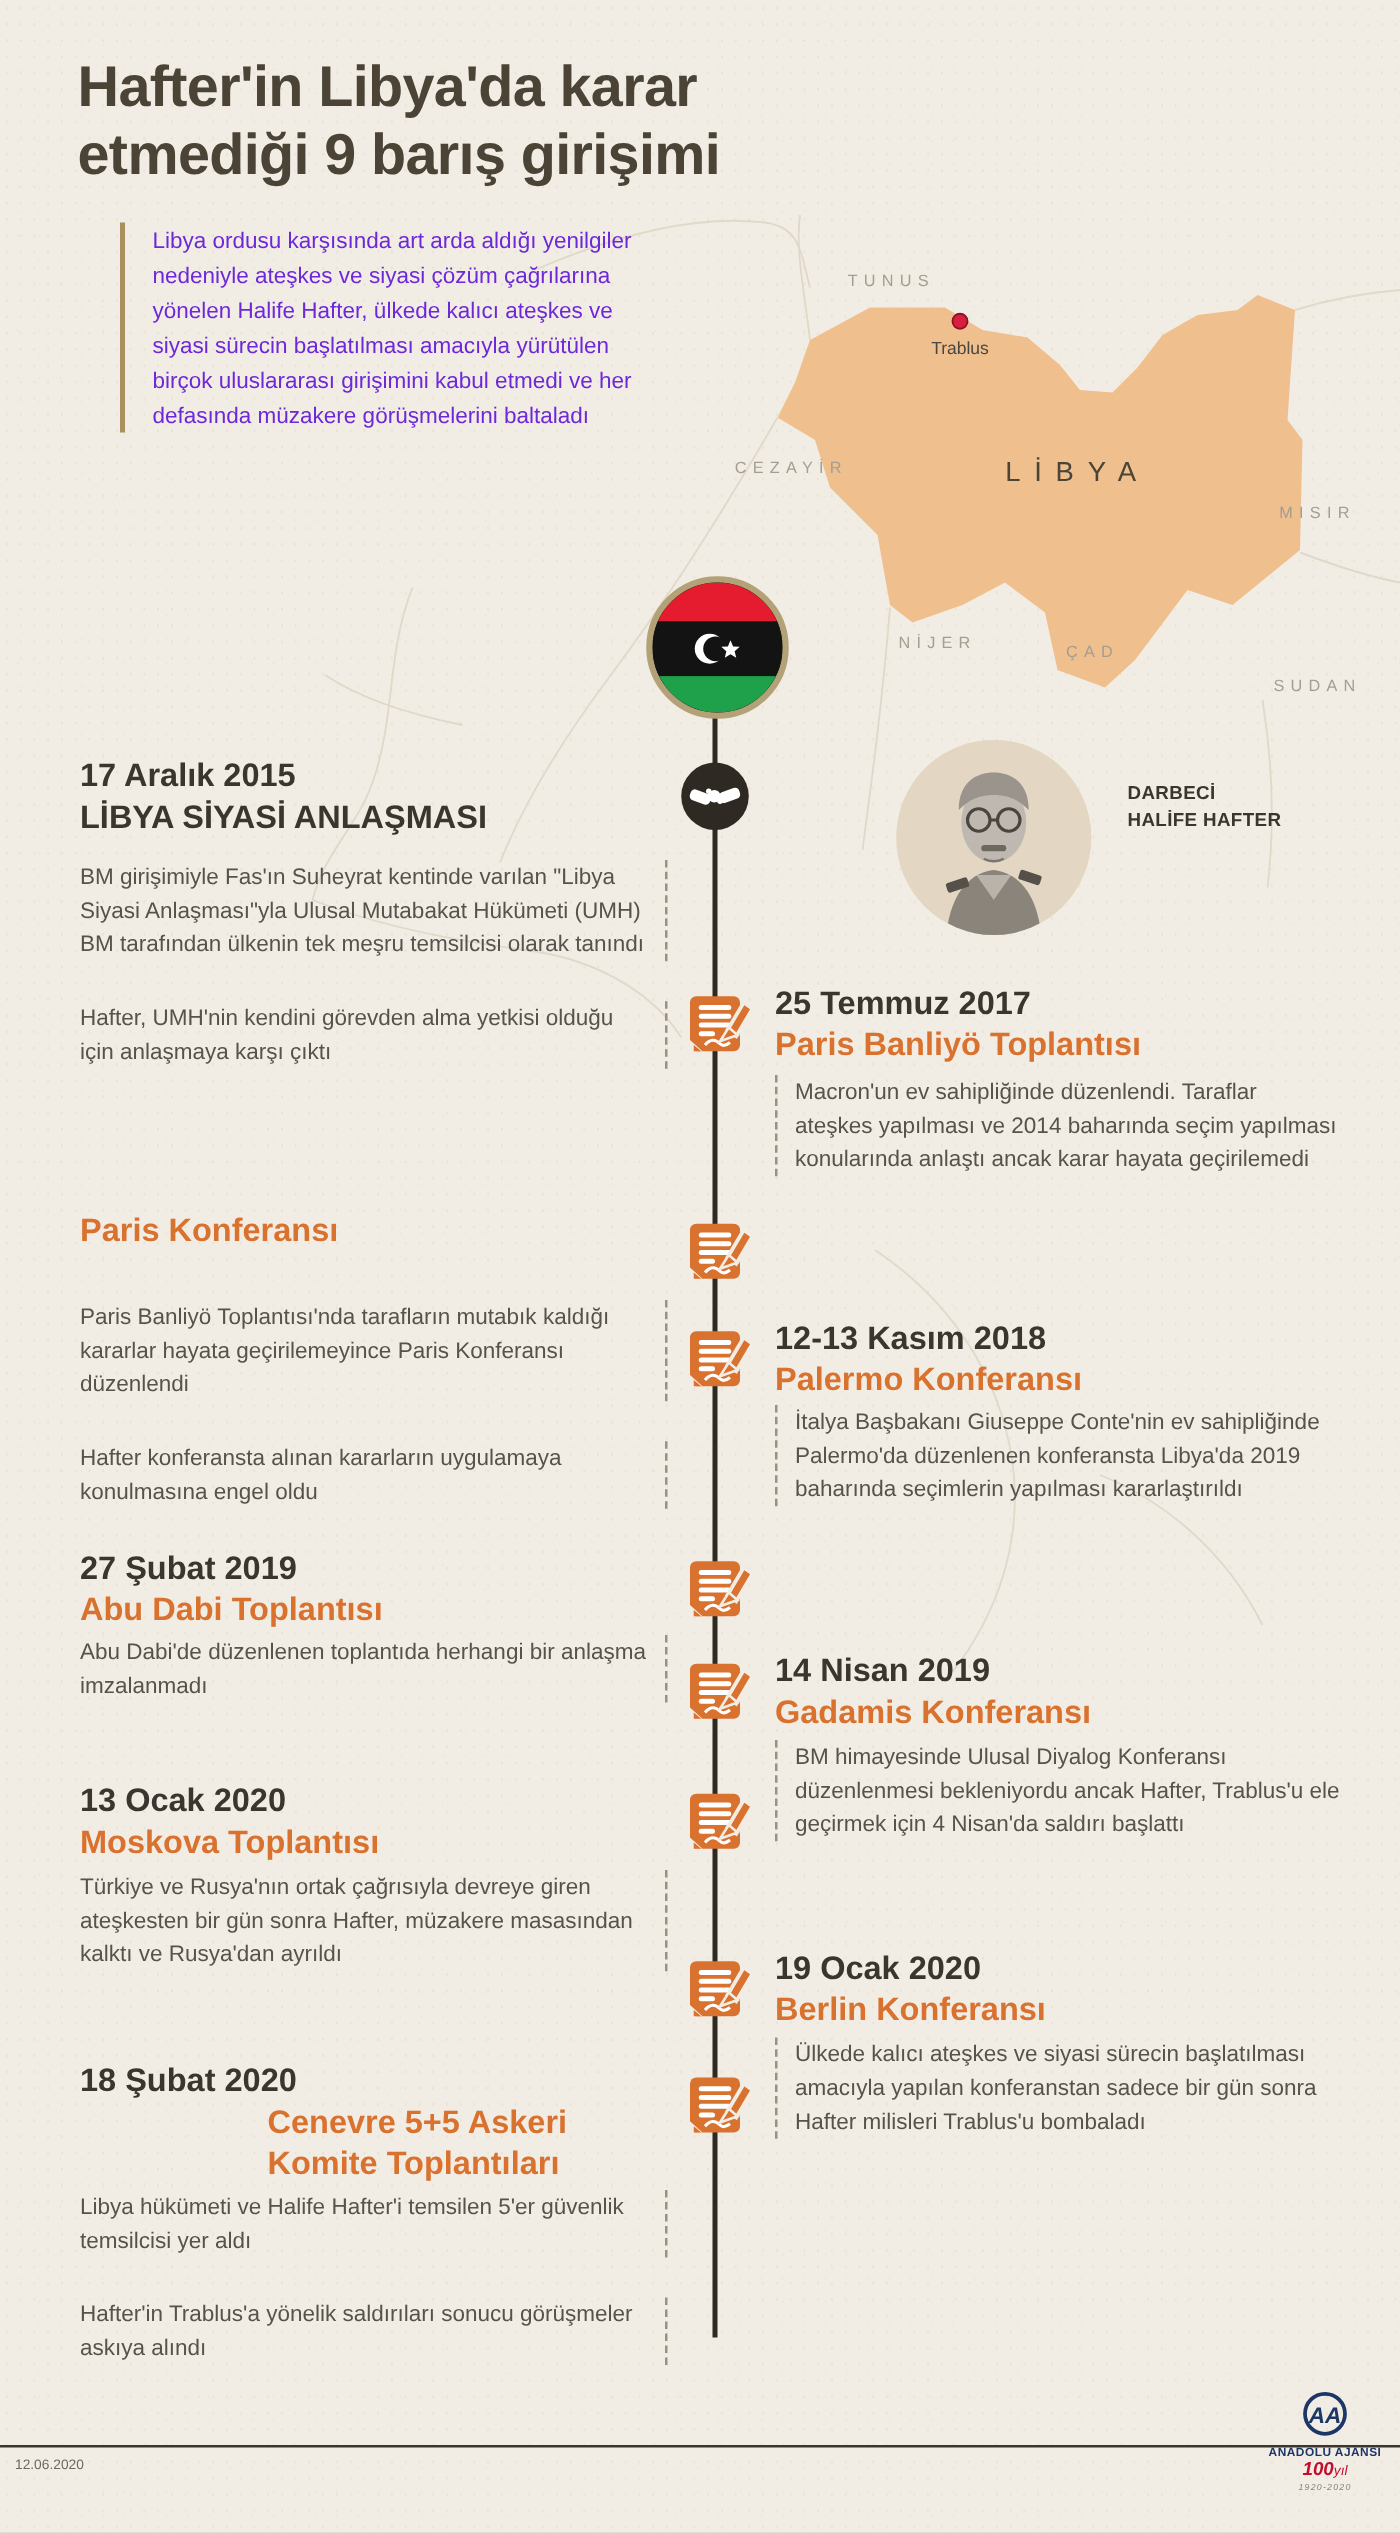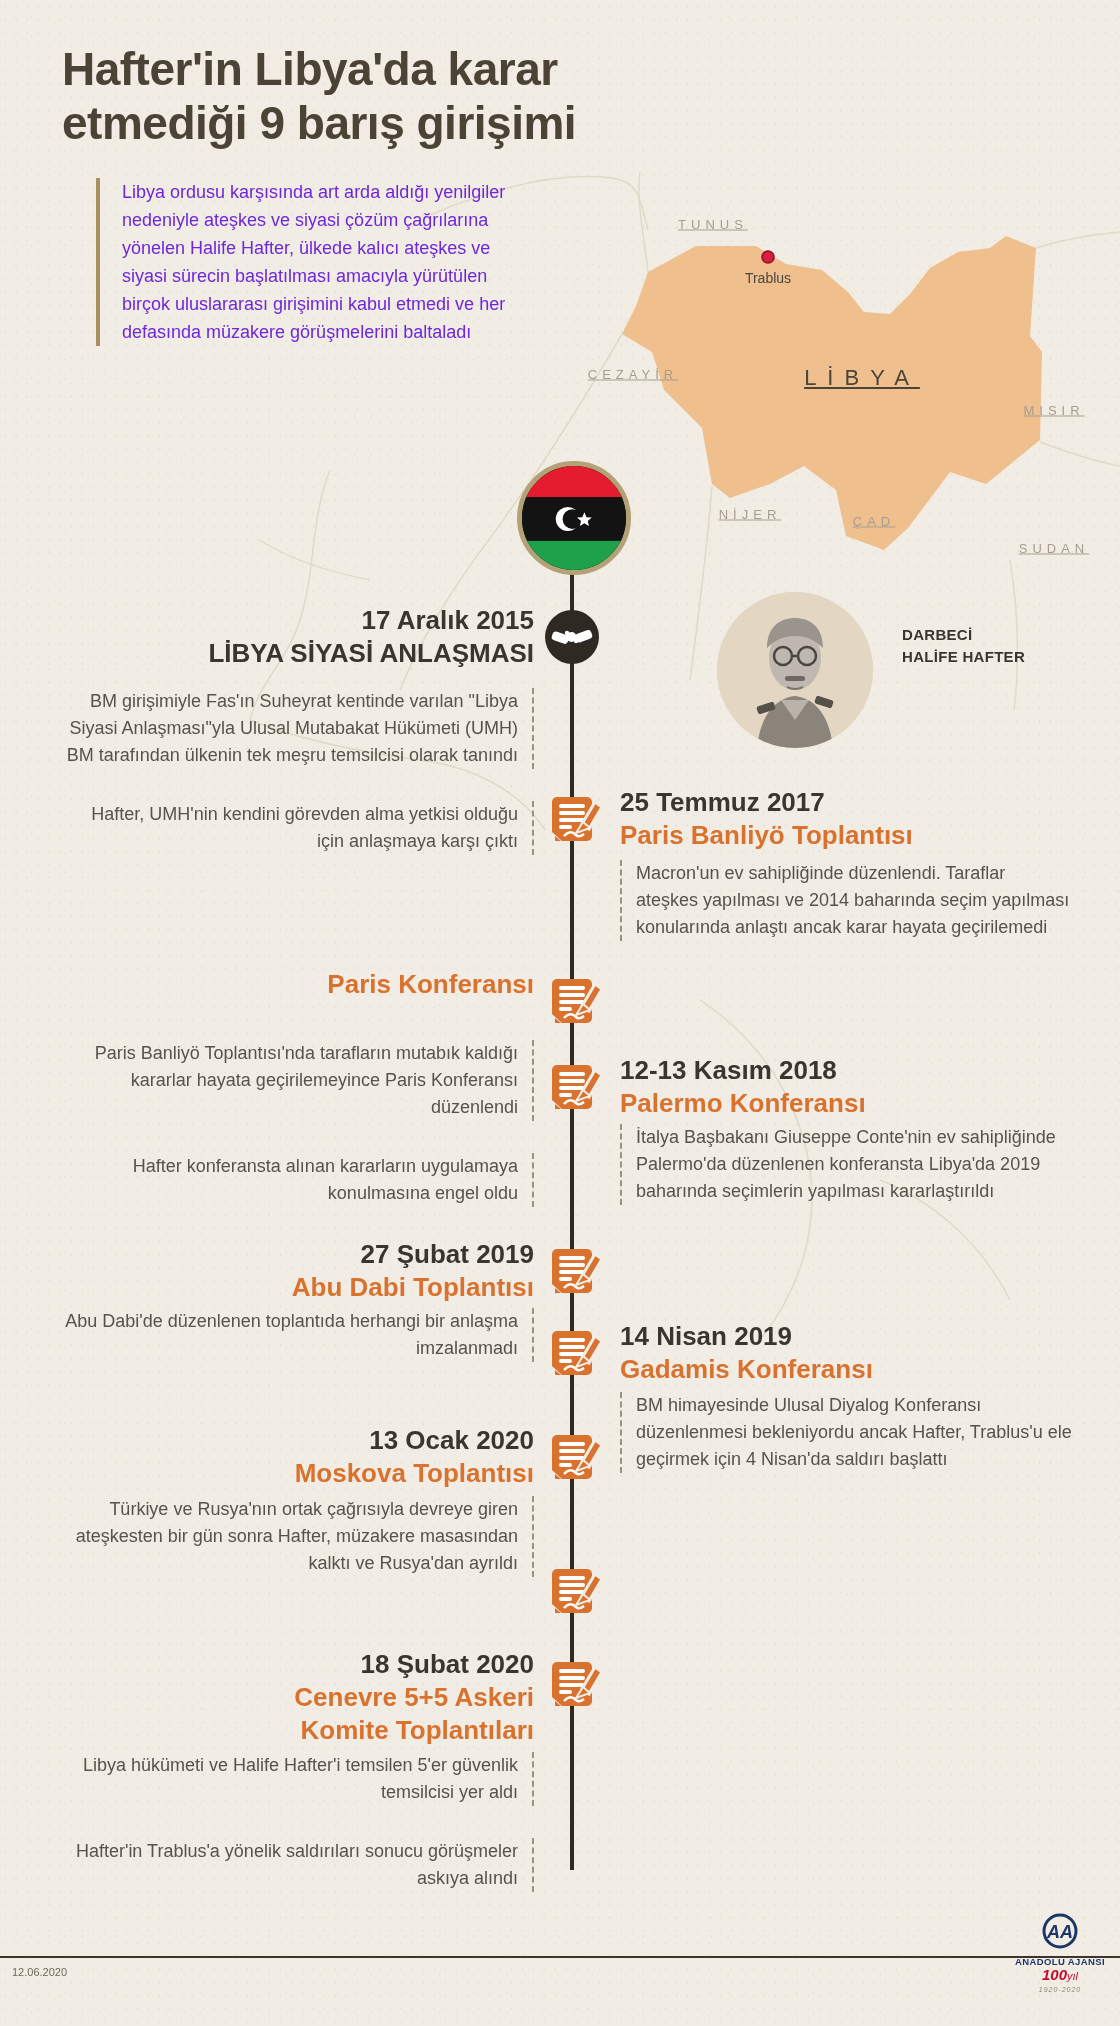--- a/index.html
+++ b/index.html
@@ -9,42 +9,42 @@
     background-image:radial-gradient(#E3DBCB 1px,transparent 1px),radial-gradient(#EAE2D2 1px,transparent 1px);
     background-size:11px 13px,17px 19px;background-position:0 0,6px 8px;}
   .abs{position:absolute;}
 
   
   .title{left:62px;top:42px;font-size:46px;line-height:54px;font-weight:bold;color:#4A4336;letter-spacing:-.5px;}
   .intro{left:96px;top:178px;width:396px;border-left:4px solid #A8905F;padding-left:22px;
          font-size:18px;line-height:28px;color:#6d28d9;}
 
   
-  .country{transform:translate(-50%,-50%);font-size:13px;letter-spacing:5px;color:#A59D90;white-space:nowrap;text-decoration:underline;}
+  .country{transform:translate(-50%,-50%);font-size:13px;letter-spacing:5px;color:#A59D90;white-space:nowrap;}
   .country.big{font-size:22px;letter-spacing:11px;color:#4B4538;}
   .citylabel{transform:translate(-50%,0);font-size:14px;color:#4A4640;}
 
   
   .flag{left:517px;top:461px;width:114px;height:114px;border-radius:50%;border:5px solid #B3A277;
         overflow:hidden;box-sizing:border-box;background:#131313;}
   .flag svg{display:block;width:104px;height:104px;}
 
   
   .tl-line{left:570px;top:570px;width:4px;height:1300px;background:#2E2921;}
   .tl-icon{width:64px;height:58px;}
   .tl-icon svg{display:block;}
 
   
   .portrait{left:717px;top:592px;width:156px;height:156px;border-radius:50%;overflow:hidden;background:#E6DAC7;}
   .portrait svg{display:block;width:156px;height:156px;}
   .portrait-caption{left:902px;top:624px;font-size:15px;font-weight:bold;color:#3A352E;line-height:22px;letter-spacing:.3px;}
 
   
   .entry{position:absolute;}
-  .entry.L{left:64px;width:470px;text-align:right;}
+  .entry.L{left:64px;width:470px;text-align:left;}
   .entry.R{left:620px;width:452px;text-align:left;}
   .entry .date{font-size:26px;line-height:33px;font-weight:bold;color:#3A352E;}
   .entry .title-t{font-size:26px;line-height:33px;font-weight:bold;color:#D9712F;}
   .entry .body{position:absolute;left:0;right:0;}
   .entry .para{font-size:18px;line-height:27px;color:#57524B;}
   .entry .para + .para{margin-top:32px;}
   .entry.L .para{border-right:2px dashed #9A9180;padding-right:14px;}
   .entry.R .para{border-left:2px dashed #9A9180;padding-left:14px;}
 
   
@@ -303,20 +303,29 @@
         <polygon points="13,45 13,50 19,50" fill="#D9712F"></polygon>
         <rect x="17" y="13" width="26" height="4" rx="2" fill="#fff"></rect>
         <rect x="17" y="20" width="26" height="4" rx="2" fill="#fff"></rect>
         <rect x="17" y="27" width="26" height="4" rx="2" fill="#fff"></rect>
         <rect x="17" y="34" width="13" height="4" rx="2" fill="#fff"></rect>
         <path d="M22 45 q6 -7 12 -1 q3 3 8 -1" stroke="#fff" stroke-width="2.5" fill="none"></path>
         <polygon points="40,33 53,11 60,16 47,38" fill="#D9712F" stroke="#F2EDE4" stroke-width="3"></polygon>
         <polygon points="34,42 41,31 48,37" fill="#D9712F" stroke="#F2EDE4" stroke-width="2"></polygon>
       </svg>
     </div>
+    <div class="entry R" style="top: 1558px;">
+      <div>
+        <div class="date">19 Ocak 2020</div>
+        <div class="title-t">Berlin Konferansı</div>
+      </div>
+      <div class="body" style="top: 72px;">
+        <div class="para">Ülkede kalıcı ateşkes ve siyasi sürecin başlatılması amacıyla yapılan konferanstan sadece bir gün sonra Hafter milisleri Trablus'u bombaladı</div>
+      </div>
+    </div>
     <div class="abs tl-icon" style="left: 542px; top: 1563px;">
       <svg width="64" height="58" viewBox="0 0 64 58">
         <rect x="10" y="6" width="40" height="44" rx="5" fill="#D9712F"></rect>
         <polygon points="10,41 10,50 20,50" fill="#F2EDE4"></polygon>
         <polygon points="13,45 13,50 19,50" fill="#D9712F"></polygon>
         <rect x="17" y="13" width="26" height="4" rx="2" fill="#fff"></rect>
         <rect x="17" y="20" width="26" height="4" rx="2" fill="#fff"></rect>
         <rect x="17" y="27" width="26" height="4" rx="2" fill="#fff"></rect>
         <rect x="17" y="34" width="13" height="4" rx="2" fill="#fff"></rect>
         <path d="M22 45 q6 -7 12 -1 q3 3 8 -1" stroke="#fff" stroke-width="2.5" fill="none"></path>

